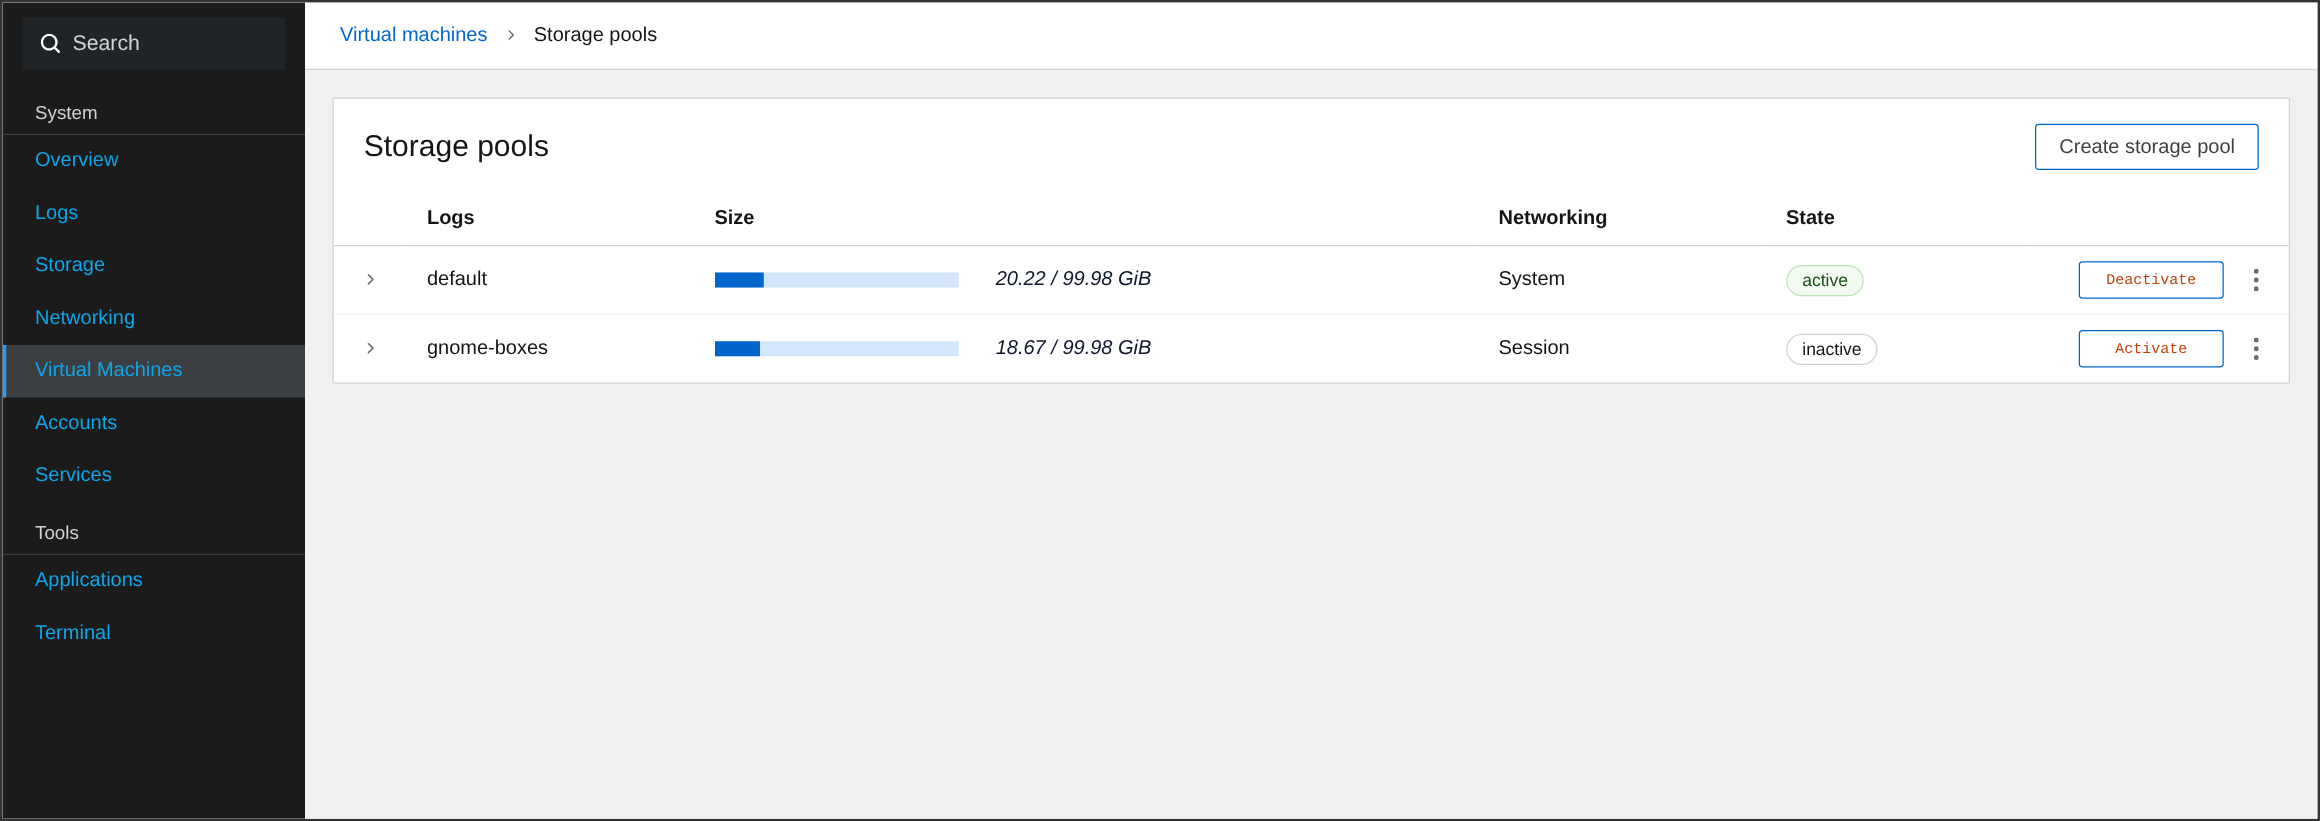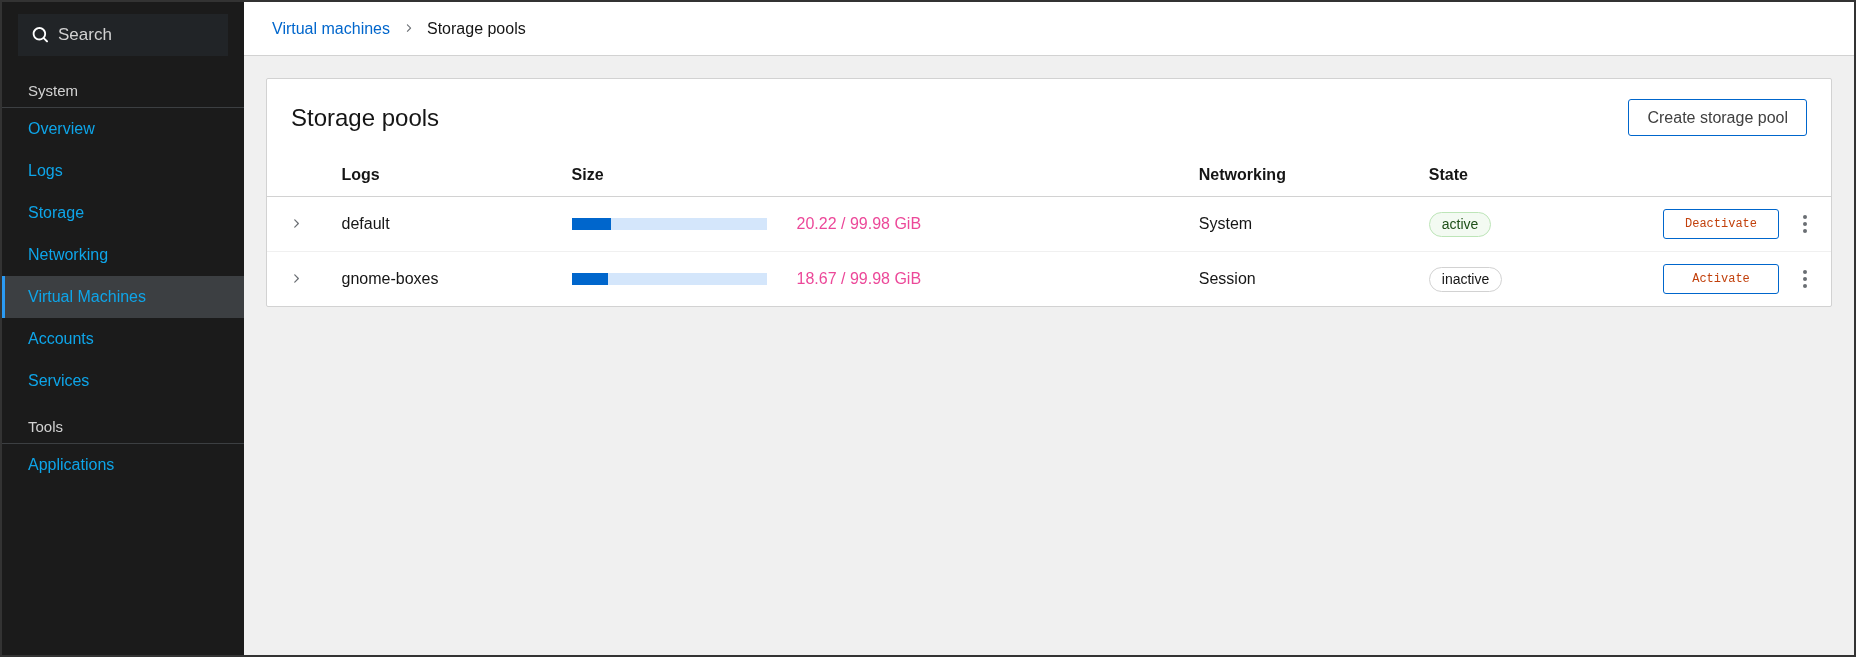--- a/index.html
+++ b/index.html
@@ -39,21 +39,21 @@
 .table tbody tr:last-child td { border-bottom:none; }
 .col-expand { width:46px; text-align:center; }
 .expand-toggle { width:24px; height:24px; display:inline-flex; align-items:center; justify-content:center; cursor:pointer; }
 .expand-toggle svg { width:10px; height:10px; fill:#6a6e73; }
 
 .col-name { width:220px; }
 .col-size { width:600px; }
 .size-cell { display:flex; align-items:center; gap:30px; }
 .progress { width:195px; height:12px; background:#d4e6fb; position:relative; }
 .progress-fill { height:100%; background:#0066cc; }
-.size-text { color:#ec4899; }
+.size-text { color:#0f172a;font-style:italic; }
 
 .col-conn { width:220px; }
 .col-state { width:200px; }
 .badge { display:inline-block; padding:3px 12px; border-radius:14px; font-size:14px; line-height:1.2; }
 .badge.active { border:1px solid #bde5b8; background:#f3faf2; color:#1e4f18; }
 .badge.inactive { border:1px solid #d2d2d2; background:#fff; color:#151515; }
 
 .col-actions { width:200px; text-align:right; white-space:nowrap; }
 .actions-wrap { display:flex; align-items:center; justify-content:flex-end; gap:16px; }
 .action-btn { border:1px solid #0066cc; color:#c2410c; background:#fff; padding:7px 18px; font-size:12px; cursor:pointer; border-radius:3px; min-width:116px; text-align:center;font-family:Liberation Mono, monospace; }
@@ -84,20 +84,21 @@
     <a class="nav-item">Networking</a>
     <a class="nav-item active">Virtual Machines</a>
     <a class="nav-item">Accounts</a>
     <a class="nav-item">Services</a>
   </div>
 
   <div>
     <div class="nav-section-label">Tools</div>
     <div class="nav-divider"></div>
     <a class="nav-item">Applications</a>
+    <a class="nav-item">Terminal</a>
   </div>
 </nav>
 
 <div class="main">
   <div class="breadcrumb-bar">
     <span class="crumb-link">Virtual machines</span>
     <span class="crumb-sep">
       <svg viewBox="0 0 256 512">
           <path d="M64 448c-8 0-16-3-22-9-12-12-12-33 0-45l161-162L42 70c-12-12-12-33 0-45s33-12 45 0l184 184c12 12 12 33 0 45L87 439c-6 6-15 9-23 9z"></path>
         </svg>

